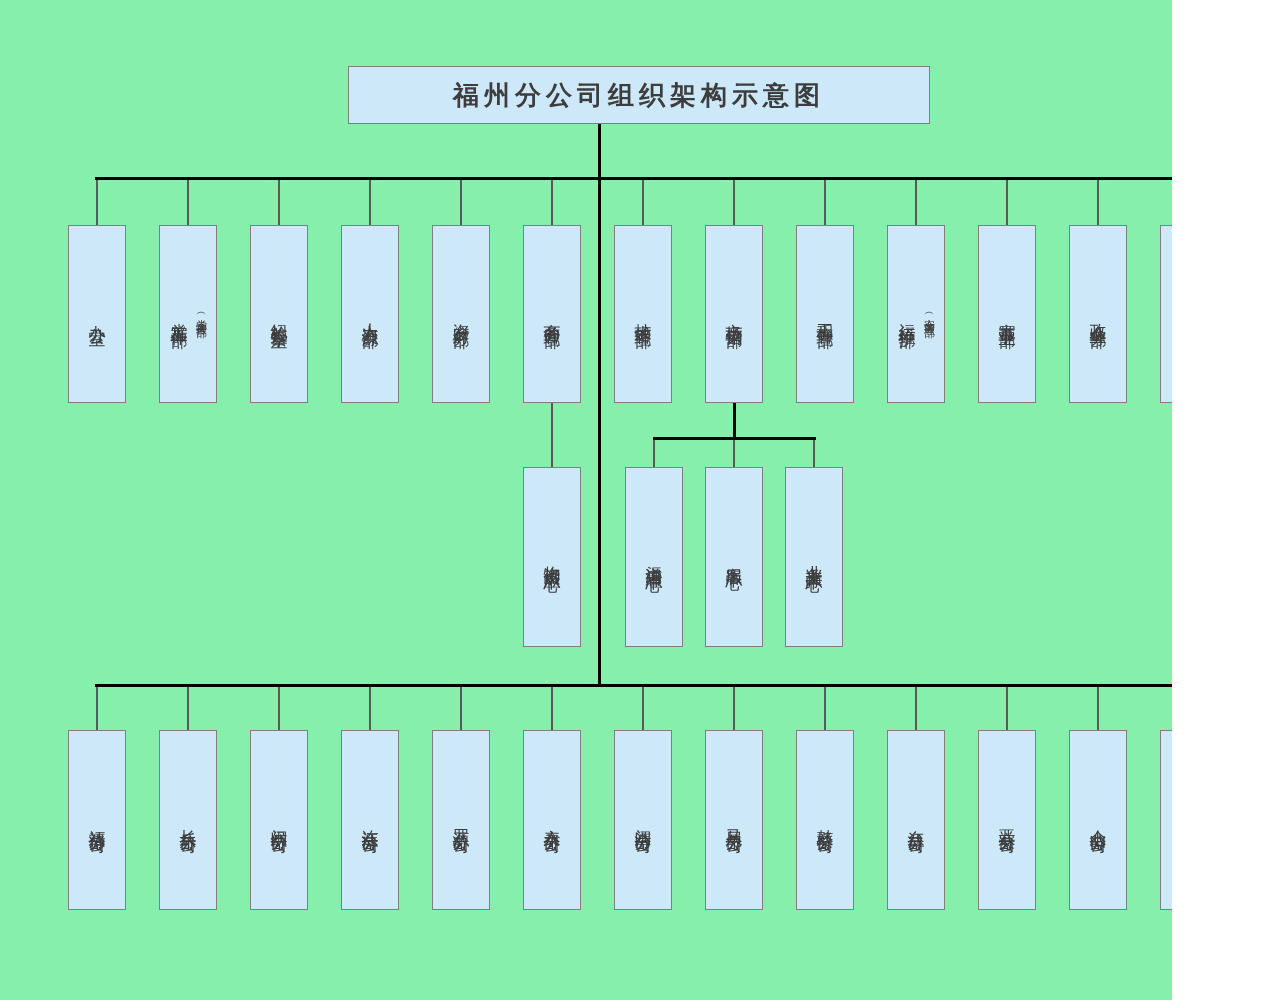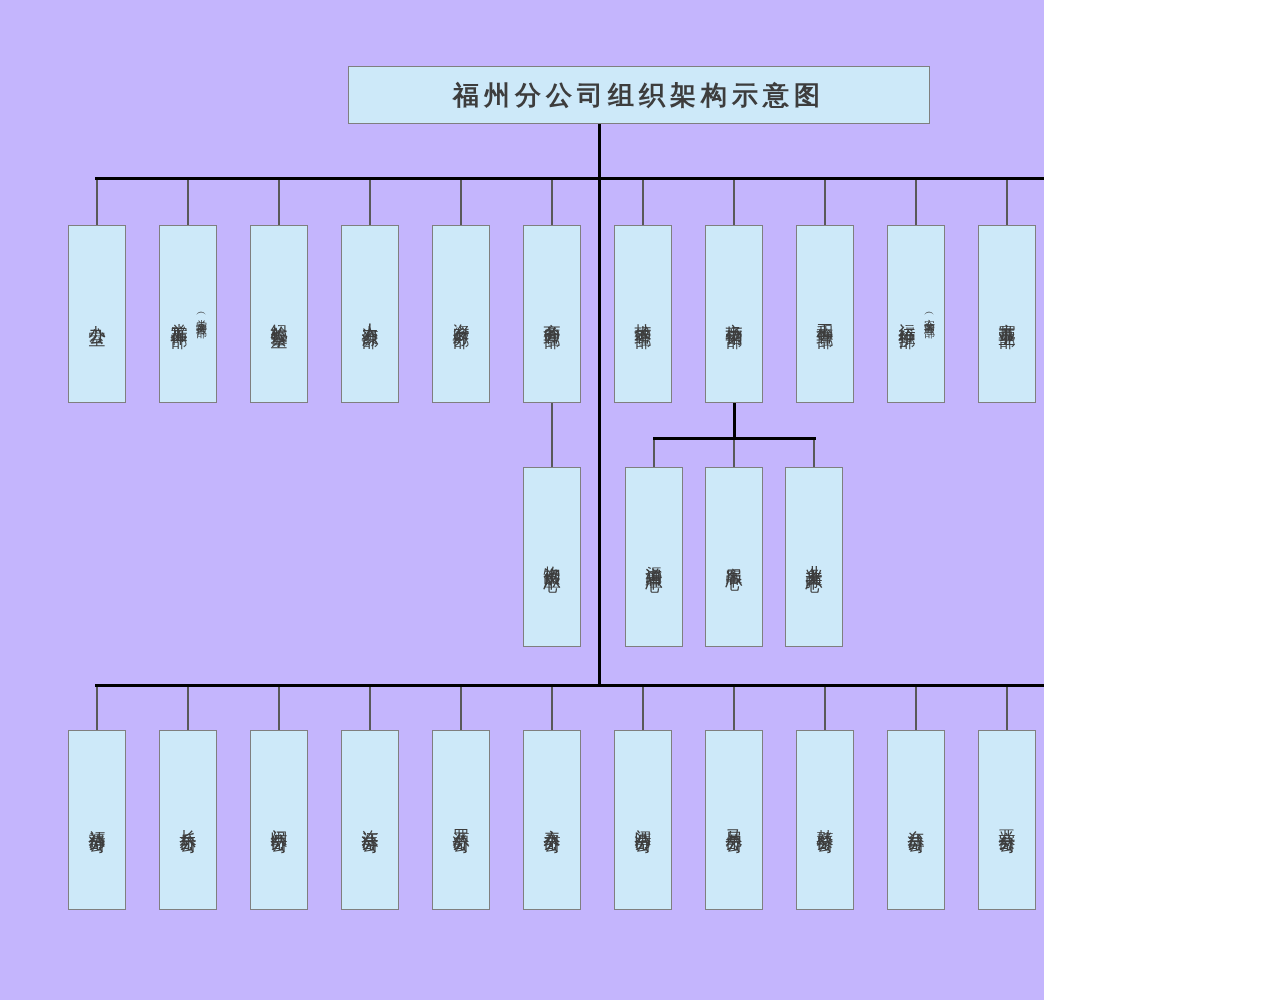--- a/index.html
+++ b/index.html
@@ -1,17 +1,17 @@
 <!DOCTYPE html>
 <html><head>
 <meta charset="utf-8">
 <style>
   html,body{margin:0;padding:0;background:#ffffff;}
   .canvas{
-    position:relative;width:1044px;height:1000px;background:#c4b5fd;
+    position:relative;width:1172px;height:1000px;background:#86efac;
     font-family:Liberation Sans, sans-serif;overflow:hidden;
   }
   .line{position:absolute;}
   .node{
     position:absolute;box-sizing:border-box;
     display:flex;align-items:center;justify-content:center;gap:3px;
     background:#cde9f9;border:1px solid #7f7f7f;
   }
   .title-box{
     position:absolute;left:348px;top:66px;width:582px;height:58px;

